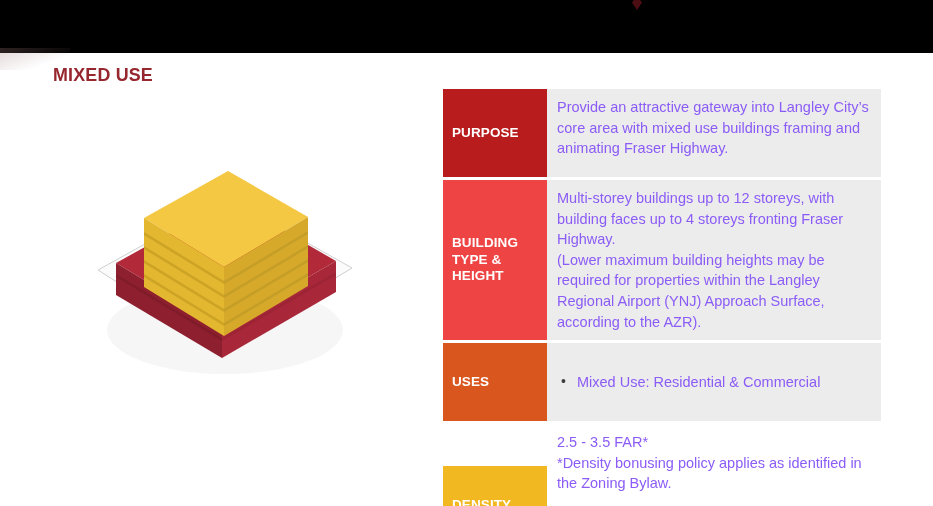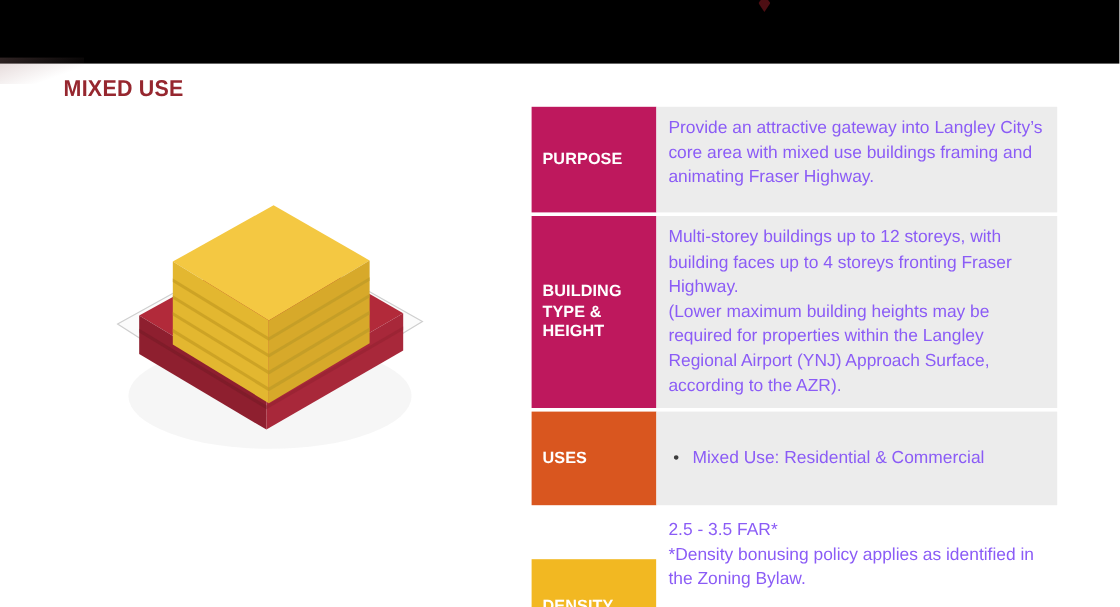--- a/index.html
+++ b/index.html
@@ -182,28 +182,28 @@
       <polygon points="164,145 248,95 248,98 164,148" fill="#bd9a26" opacity=".7"></polygon>
       <polygon points="164,159 248,109 248,112 164,162" fill="#bd9a26" opacity=".7"></polygon>
       <polygon points="164,173 248,123 248,126 164,176" fill="#bd9a26" opacity=".7"></polygon>
     </g>
   </svg>
 </div>
 
 <div class="spec-table">
 
   <div class="spec-row">
-    <div class="spec-label" style="background:#be185d; min-height:88px;">PURPOSE</div>
+    <div class="spec-label" style="background:#b91c1c; min-height:88px;">PURPOSE</div>
     <div class="spec-content shaded">
       <p>Provide an attractive gateway into Langley City’s core area with mixed use buildings framing and animating Fraser Highway.</p>
     </div>
   </div>
 
   <div class="spec-row">
-    <div class="spec-label" style="background:#be185d; min-height:142px;">BUILDING TYPE &amp; HEIGHT</div>
+    <div class="spec-label" style="background:#ef4444; min-height:142px;">BUILDING TYPE &amp; HEIGHT</div>
     <div class="spec-content shaded">
       <p>Multi-storey buildings up to 12 storeys, with building faces up to 4 storeys fronting Fraser Highway.</p>
       <p>(Lower maximum building heights may be required for properties within the Langley Regional Airport (YNJ) Approach Surface, according to the AZR).</p>
     </div>
   </div>
 
   <div class="spec-row">
     <div class="spec-label" style="background:#d9561f; min-height:78px;">USES</div>
     <div class="spec-content shaded center-v">
       <ul class="bullet-list">

